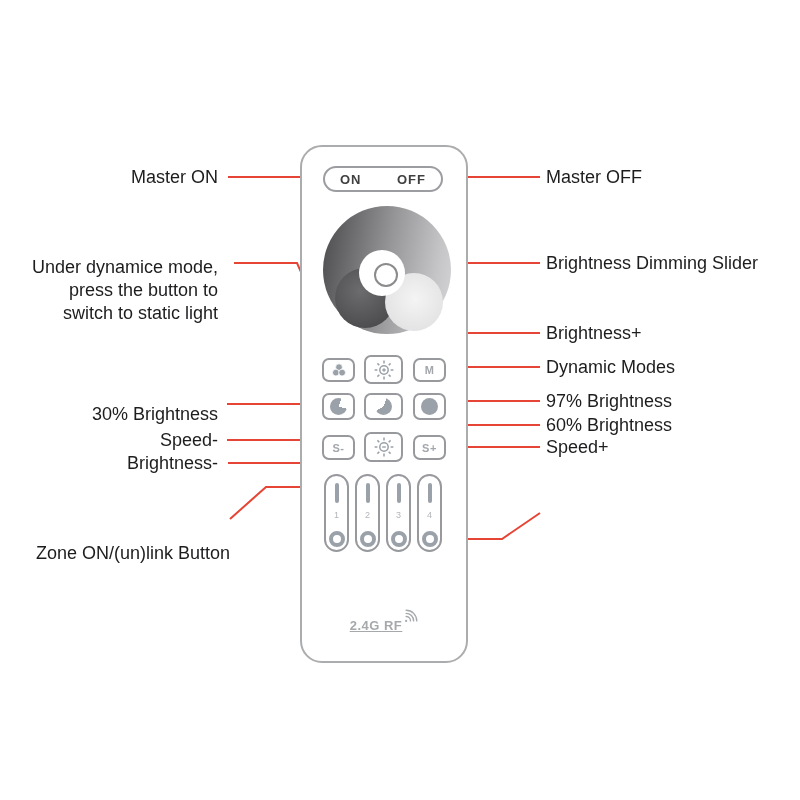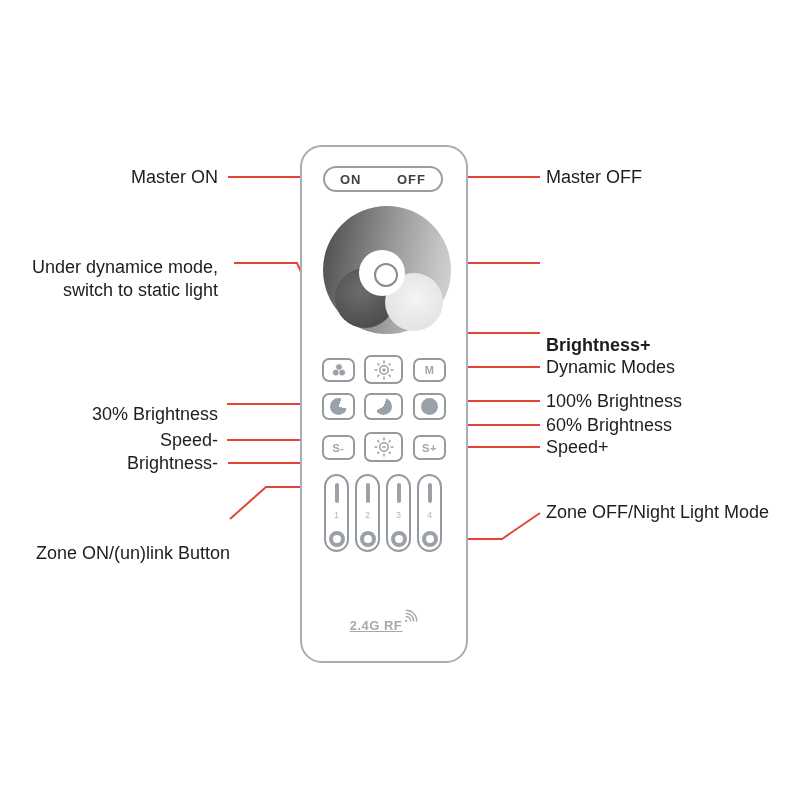--- a/index.html
+++ b/index.html
@@ -13,21 +13,21 @@
   .lbl.left{right:582px;text-align:right;}
   .lbl.rightcol{left:546px;text-align:left;}
   #lbl-master-on{top:166px;}
   #lbl-note{top:256px;}
   #lbl-b30{top:403px;text-align:right;}
   #lbl-sminus{top:429px;}
   #lbl-bminus{top:452px;margin-left:28px;}
   #lbl-zone-on{top:506px;right:570px;margin-top:36px;}
   #lbl-master-off{top:166px;}
   #lbl-dimming{top:252px;}
-  #lbl-bplus{top:334px;font-weight:bold;}
+  #lbl-bplus{top:322px;}
   #lbl-dmodes{top:356px;text-align:center;}
   #lbl-b100{top:390px;}
   #lbl-b60{top:414px;}
   #lbl-splus{top:436px;}
   #lbl-zone-off{top:501px;}
 
   
   .remote{position:absolute;left:300px;top:145px;width:168px;height:518px;
           border:2px solid #aaacae;border-radius:22px;background:#fff;box-sizing:border-box;}
 
@@ -91,34 +91,35 @@
     <polyline points="228,463 313,463 380,454" stroke="#e64535"></polyline>
     <polyline points="230,519 266,487 313,487" stroke="#e64535"></polyline>
     <polyline points="459,539 502,539 540,513" stroke="#e64535"></polyline>
     <ellipse cx="385" cy="490" rx="73" ry="16" stroke="#e64535"></ellipse>
     <ellipse cx="386" cy="540" rx="72" ry="18" stroke="#e64535"></ellipse>
   </svg>
 
   <div class="lbl left" id="lbl-master-on">Master ON</div>
   <div class="lbl left" id="lbl-note">
     <div>Under dynamice mode,</div>
+    <div>press the button to</div>
     <div>switch to static light</div>
   </div>
   <div class="lbl left" id="lbl-b30">30% Brightness</div>
   <div class="lbl left" id="lbl-sminus">Speed-</div>
   <div class="lbl left" id="lbl-bminus">Brightness-</div>
   <div class="lbl left" id="lbl-zone-on">Zone ON/(un)link Button</div>
 
   <div class="lbl rightcol" id="lbl-master-off">Master OFF</div>
+  <div class="lbl rightcol" id="lbl-dimming">Brightness Dimming Slider</div>
   <div class="lbl rightcol" id="lbl-bplus">Brightness+</div>
   <div class="lbl rightcol" id="lbl-dmodes">Dynamic Modes</div>
-  <div class="lbl rightcol" id="lbl-b100">100% Brightness</div>
+  <div class="lbl rightcol" id="lbl-b100">97% Brightness</div>
   <div class="lbl rightcol" id="lbl-b60">60% Brightness</div>
   <div class="lbl rightcol" id="lbl-splus">Speed+</div>
-  <div class="lbl rightcol" id="lbl-zone-off">Zone OFF/Night Light Mode</div>
 
   <div class="remote">
 
     <div class="pill">
       <span>ON</span>
       <span>OFF</span>
     </div>
 
     <div class="dial">
       <div class="blob dark"></div>

